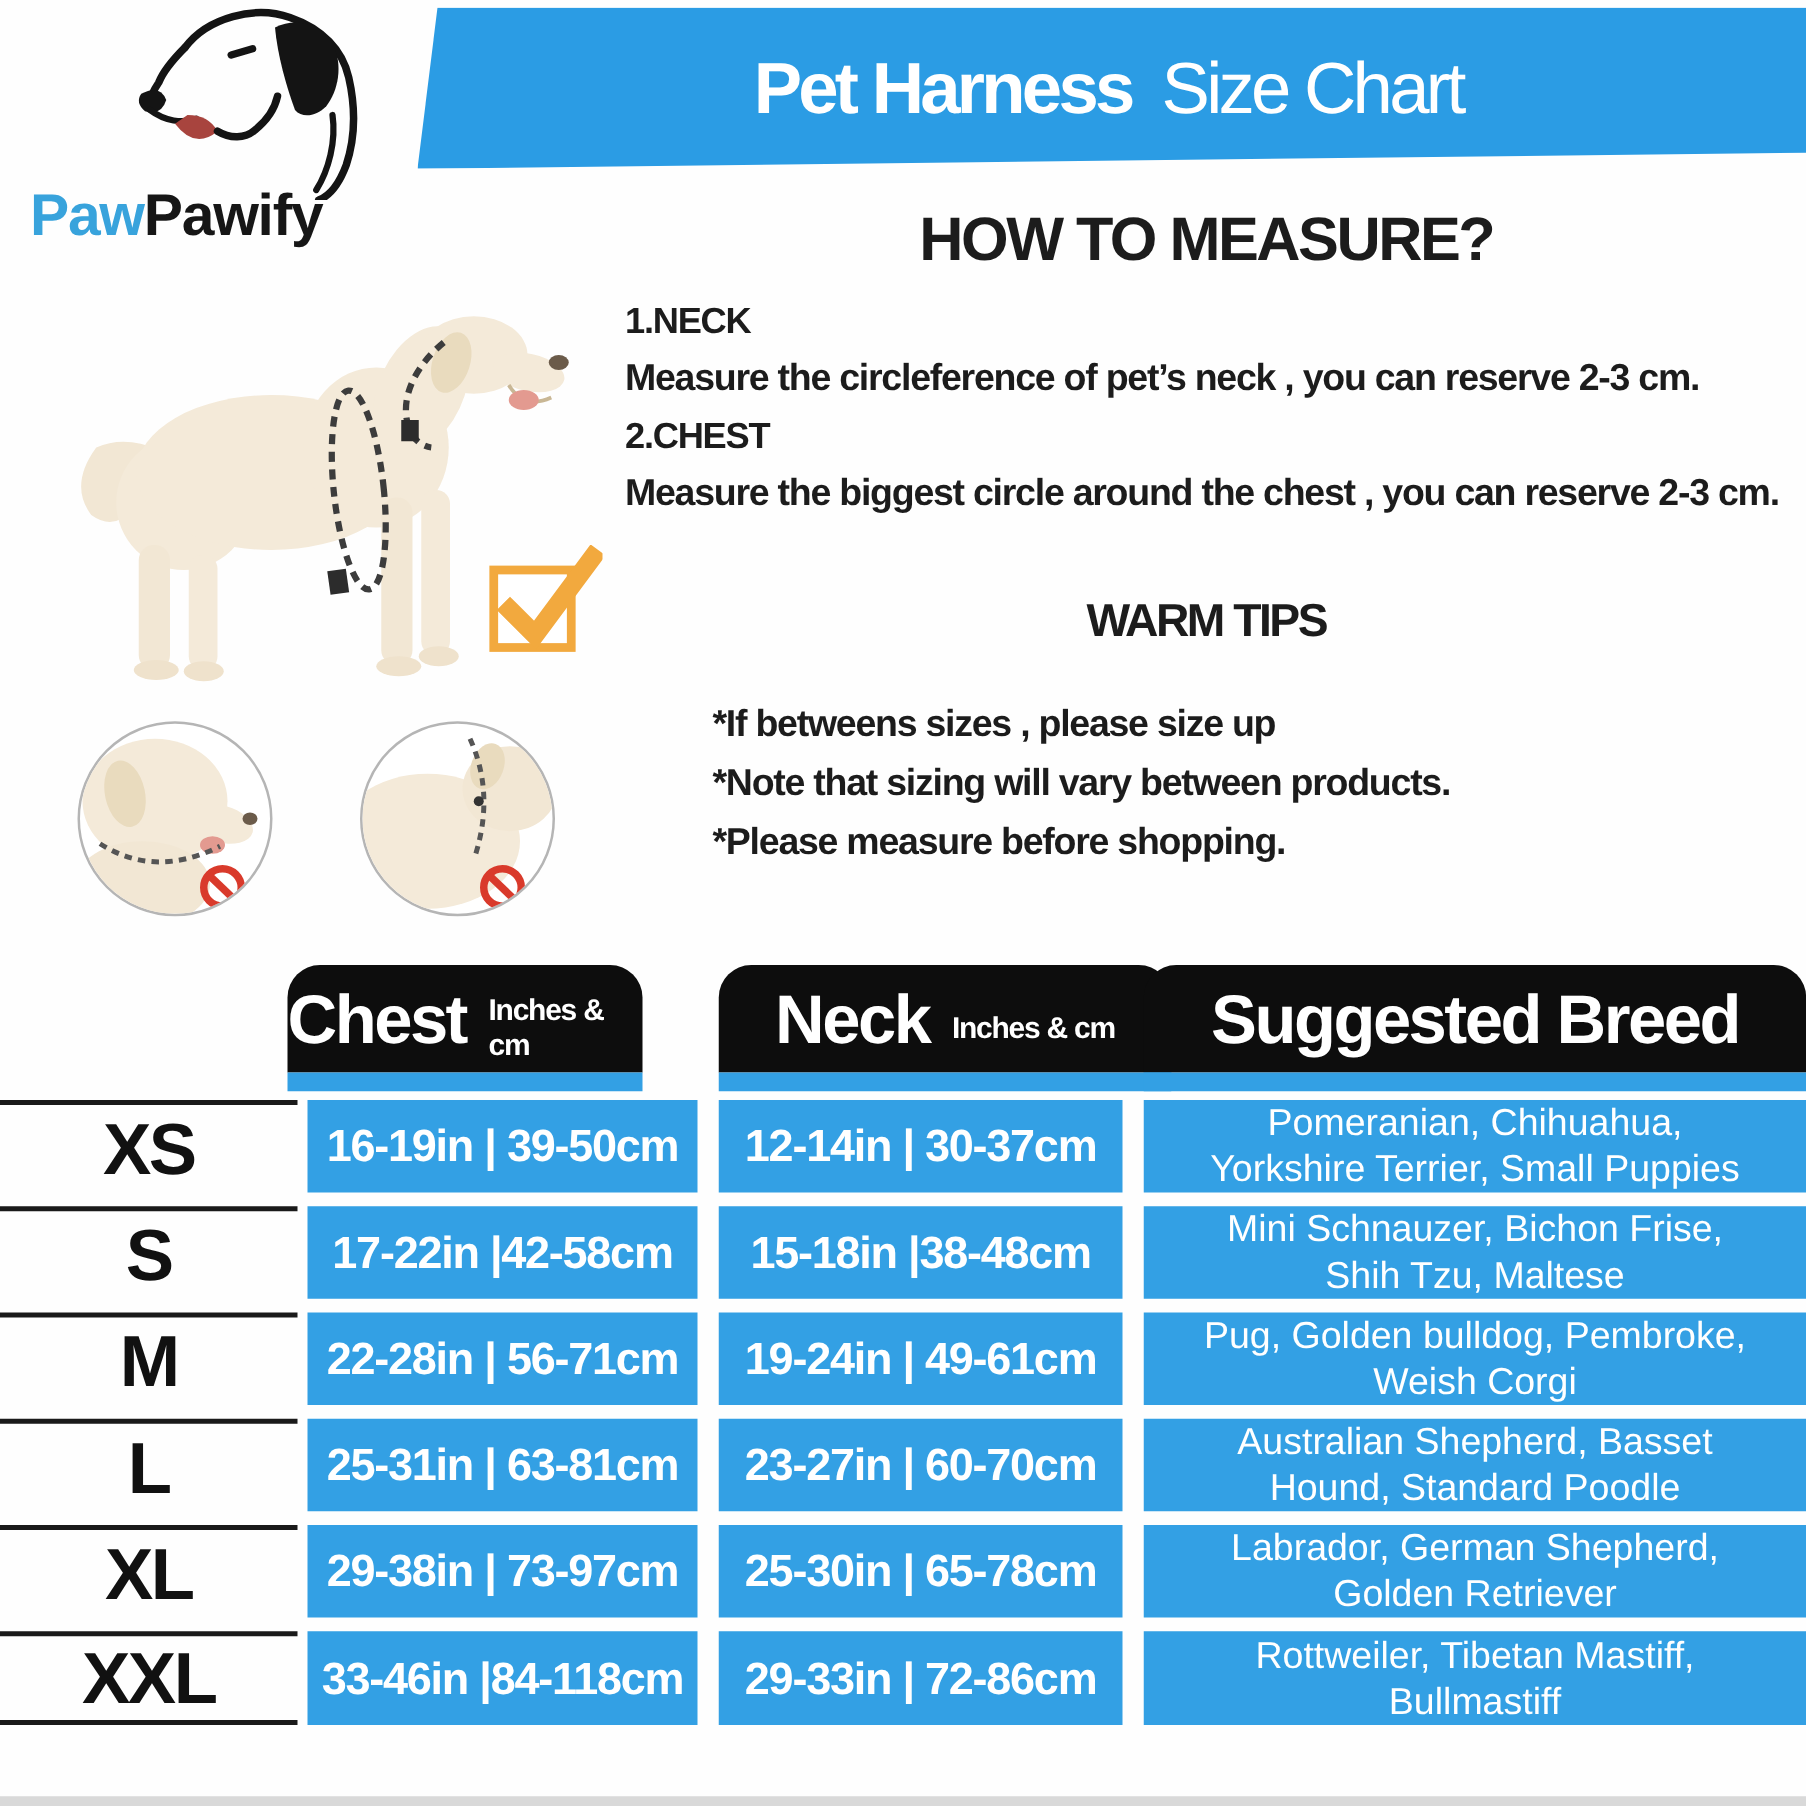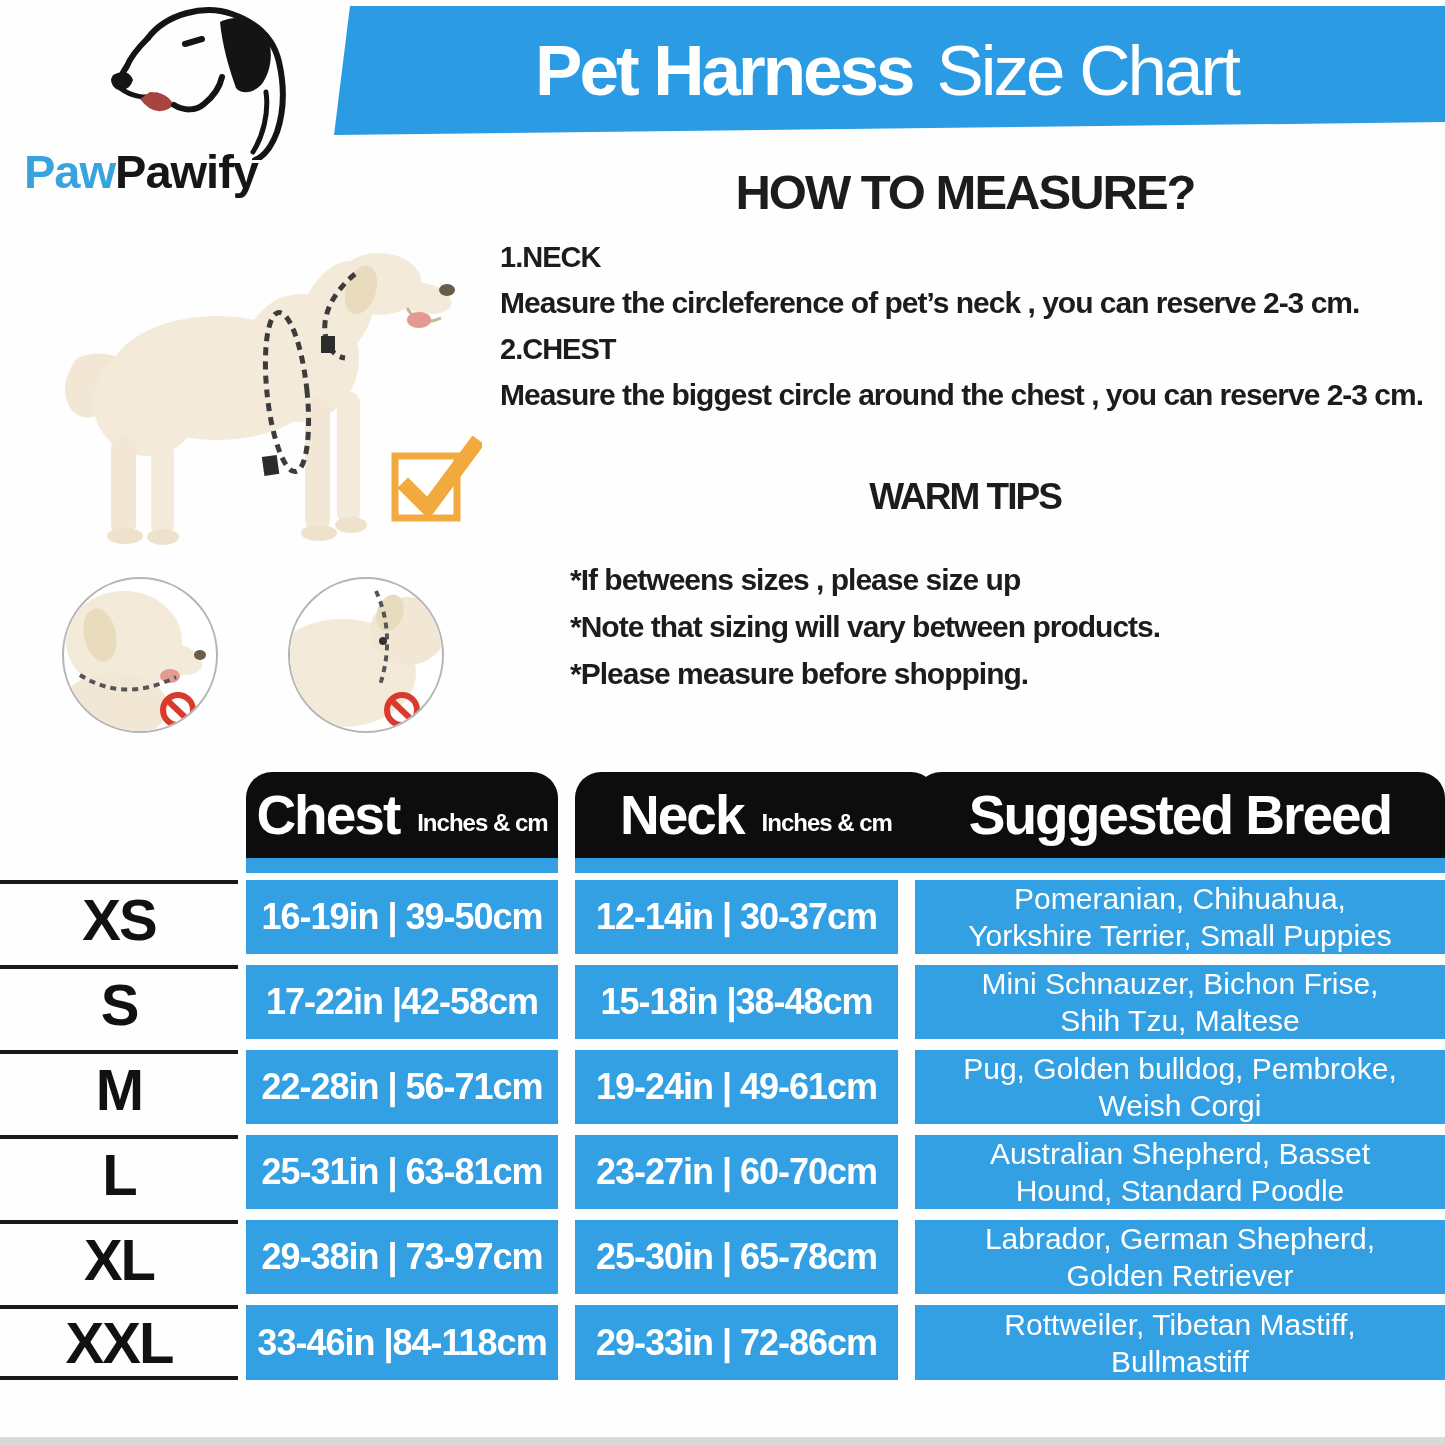--- a/index.html
+++ b/index.html
@@ -9,21 +9,21 @@
   
   #logo-art{position:absolute;left:70px;top:0px;width:250px;height:160px;}
   #brand-text{position:absolute;left:24px;top:144px;font-size:47px;font-weight:bold;letter-spacing:-1px;white-space:nowrap;}
   #brand-text .p1{color:#38a3dc;}
   #brand-text .p2{color:#161616;}
 
   
   #title-banner{position:absolute;left:328px;top:6px;width:1117px;height:129px;background:#2b9ce4;
     clip-path:polygon(22px 0%,100% 0%,100% 90%,6px 100%);
     display:flex;align-items:center;justify-content:center;}
-  #title-banner .ttl{color:#ffffff;font-size:71px;letter-spacing:-3px;white-space:nowrap;}
+  #title-banner .ttl{color:#ffffff;font-size:58px;letter-spacing:-3px;white-space:nowrap;}
   #title-banner .bold{font-weight:bold;margin-right:24px;}
   #title-banner .light{font-weight:300;}
 
   
   #htm-heading{position:absolute;left:500px;top:164px;width:930px;text-align:center;
     font-size:49px;font-weight:bold;color:#1c1c1c;letter-spacing:-2px;}
   #steps{position:absolute;left:500px;top:240px;width:930px;color:#1c1c1c;}
   .step-label{font-size:29px;font-weight:bold;line-height:34px;margin-bottom:9px;letter-spacing:-1px;}
   .step-text{font-size:30px;font-weight:bold;line-height:40px;margin-bottom:9px;letter-spacing:-1px;}
 
@@ -39,21 +39,21 @@
   .inset-circle{position:absolute;width:152px;height:152px;border-radius:50%;border:2px solid #b5b5b5;
     background:#ffffff;overflow:hidden;}
   #circle-neck{left:62px;top:577px;}
   #circle-chest{left:288px;top:577px;}
 
   
   #size-table{position:absolute;left:0;top:772px;width:1445px;height:673px;}
   .hdr-box{position:absolute;top:0;height:86px;background:#0d0d0d;border-radius:26px 26px 0 0;
     display:flex;align-items:center;justify-content:center;color:#fff;}
   .hdr-strip{position:absolute;top:86px;height:15px;background:#33a0e4;}
-  #hdr-chest,#strip-chest{left:246px;width:312px;}
+  #hdr-chest,#strip-chest{left:230px;width:284px;}
   #hdr-neck,#strip-neck{left:575px;width:362px;}
   #hdr-breed,#strip-breed{left:915px;width:530px;}
   .hdr-title{font-size:55px;font-weight:bold;letter-spacing:-2px;}
   .hdr-sub{font-size:24px;font-weight:bold;letter-spacing:-1px;margin-left:18px;padding-top:16px;}
   #rows{position:absolute;left:0;top:108px;width:1445px;height:421px;display:flex;flex-direction:column;gap:11px;}
   .t-row{flex:1;display:grid;grid-template-columns:238px 8px 312px 17px 323px 17px 530px;}
   .lbl-cell{background:transparent;border-top:4px solid #1a1a1a;display:flex;align-items:center;justify-content:center;
     font-size:58px;font-weight:bold;color:#111;letter-spacing:-2px;}
   .t-row:last-child .lbl-cell{border-bottom:4px solid #1a1a1a;}
   .blue-cell{background:#33a0e4;display:flex;align-items:center;justify-content:center;color:#fff;}

